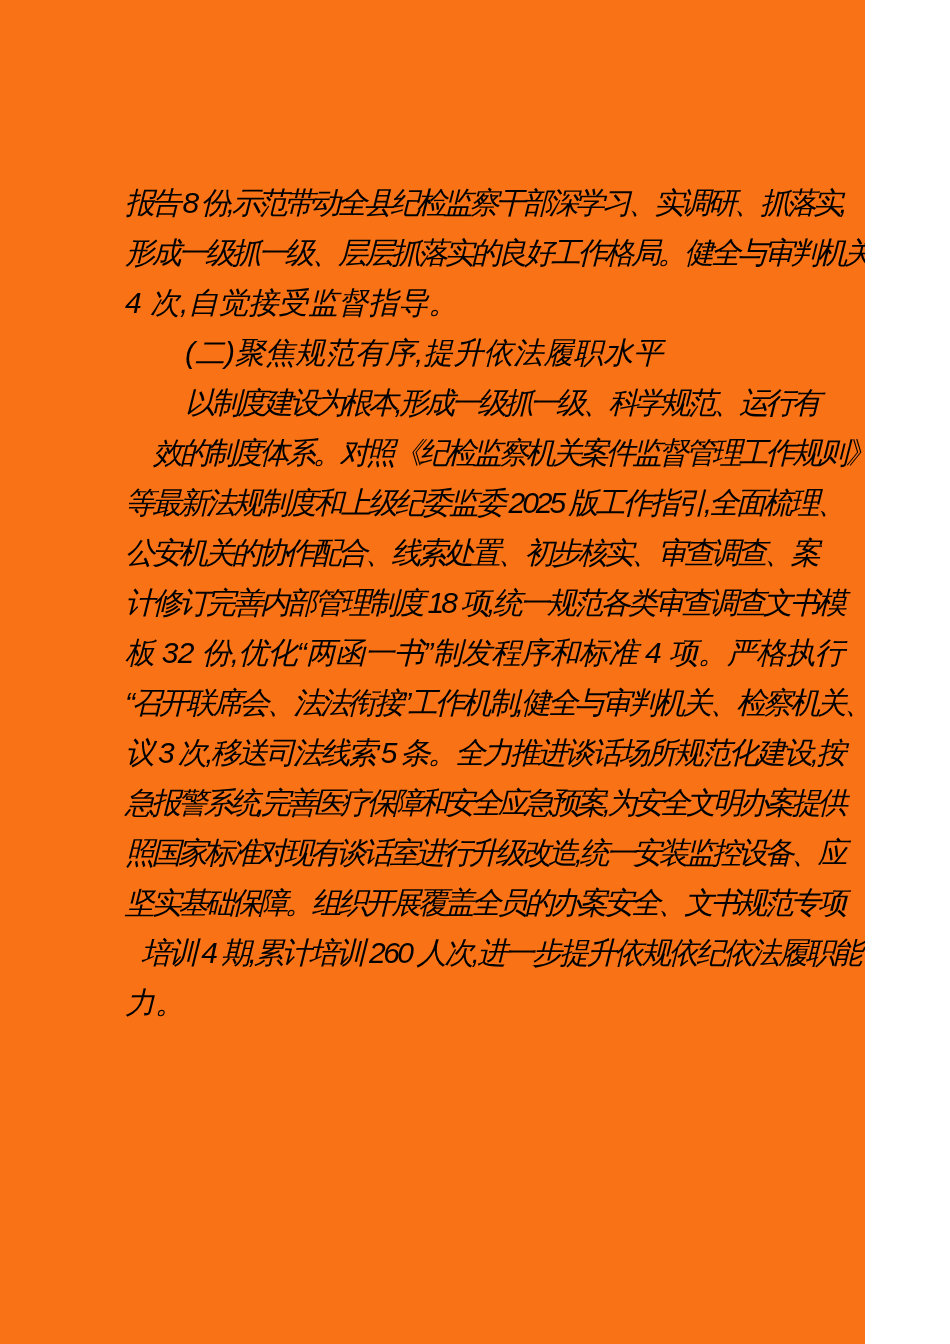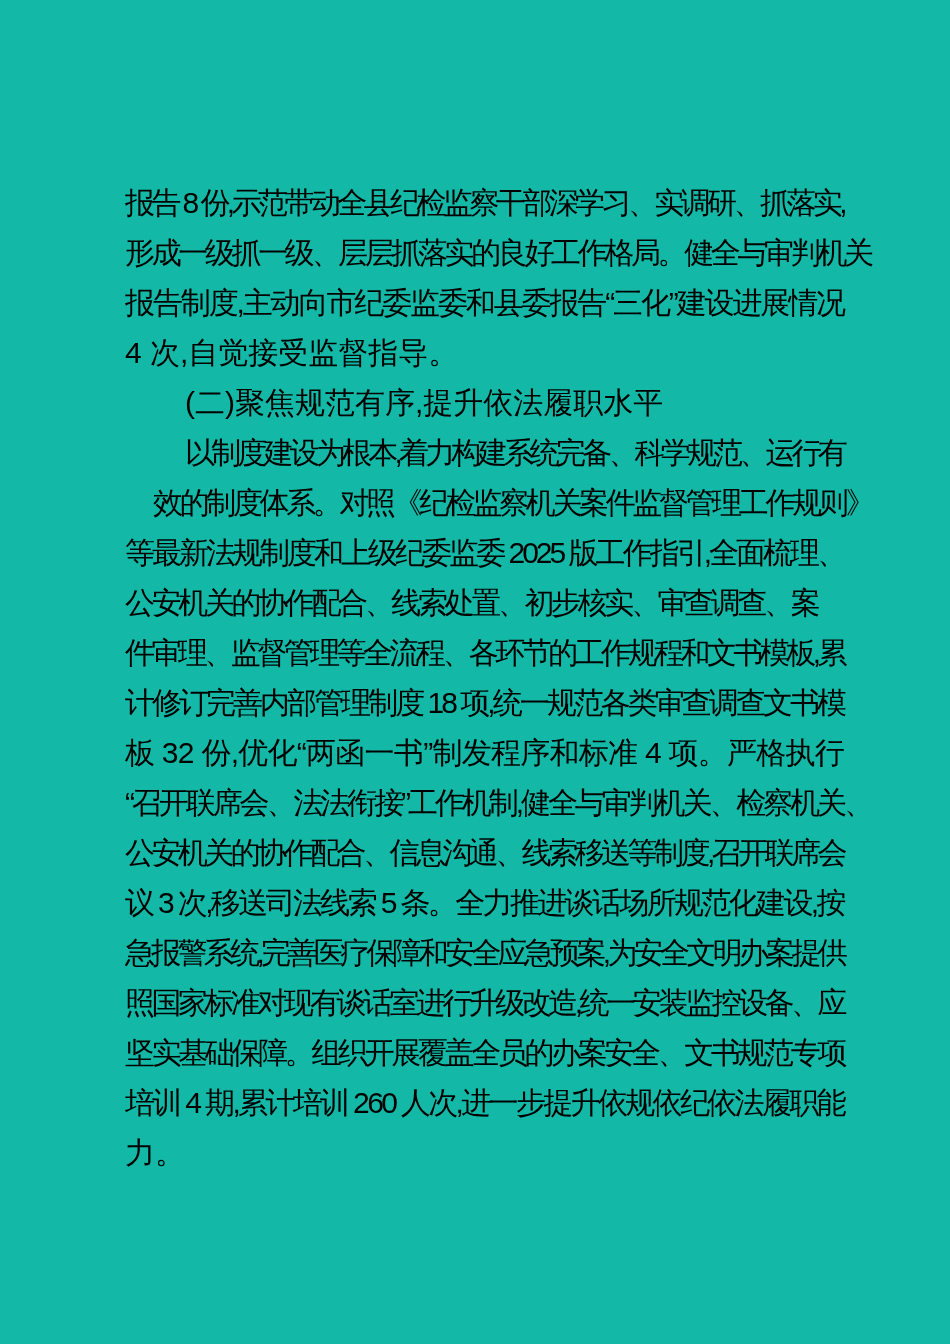--- a/index.html
+++ b/index.html
@@ -7,24 +7,25 @@
     padding: 0;
     background: #ffffff;
   }
   body {
     width: 950px;
     height: 1344px;
     font-family: "Liberation Sans", sans-serif;
   }
   .page {
     position: relative;
-    width: 950px;
+    width: 865px;
     height: 1344px;
-    background: #14b8a6;
+    background: #f97316;
     overflow: hidden;
+    font-style: italic;
   }
   .doc-body {
     position: absolute;
     left: 125px;
     top: 178px;
     width: 719px;
   }
   .line {
     height: 50px;
     line-height: 50px;
@@ -41,32 +42,29 @@
     white-space: nowrap;
   }
 </style>
 </head>
 <body>
 
 <div class="page">
   <div class="doc-body">
       <div class="line"><span class="line-text" style="letter-spacing: -3.58px;">报告 8 份,示范带动全县纪检监察干部深学习、实调研、抓落实,</span></div>
       <div class="line"><span class="line-text" style="letter-spacing: -3.37px;">形成一级抓一级、层层抓落实的良好工作格局。健全与审判机关</span></div>
-      <div class="line"><span class="line-text" style="letter-spacing: -2.12px;">报告制度,主动向市纪委监委和县委报告“三化”建设进展情况</span></div>
       <div class="line"><span class="line-text">4 次,自觉接受监督指导。</span></div>
       <div class="line indent"><span class="line-text">(二)聚焦规范有序,提升依法履职水平</span></div>
-      <div class="line indent"><span class="line-text" style="letter-spacing: -3.82px;">以制度建设为根本,着力构建系统完备、科学规范、运行有</span></div>
+      <div class="line indent"><span class="line-text" style="letter-spacing: -3.82px;">以制度建设为根本,形成一级抓一级、科学规范、运行有</span></div>
       <div class="line"><span class="line-text" style="letter-spacing: -3.37px; margin-left: 28px;">效的制度体系。对照《纪检监察机关案件监督管理工作规则》</span></div>
       <div class="line"><span class="line-text" style="letter-spacing: -2.99px;">等最新法规制度和上级纪委监委 2025 版工作指引,全面梳理、</span></div>
       <div class="line"><span class="line-text" style="letter-spacing: -3.37px;">公安机关的协作配合、线索处置、初步核实、审查调查、案</span></div>
-      <div class="line"><span class="line-text" style="letter-spacing: -3.55px;">件审理、监督管理等全流程、各环节的工作规程和文书模板,累</span></div>
       <div class="line"><span class="line-text" style="letter-spacing: -2.98px;">计修订完善内部管理制度 18 项,统一规范各类审查调查文书模</span></div>
       <div class="line"><span class="line-text" style="letter-spacing: -0.73px;">板 32 份,优化“两函一书”制发程序和标准 4 项。严格执行</span></div>
       <div class="line"><span class="line-text" style="letter-spacing: -3.08px;">“召开联席会、法法衔接”工作机制,健全与审判机关、检察机关、</span></div>
-      <div class="line"><span class="line-text" style="letter-spacing: -3.55px;">公安机关的协作配合、信息沟通、线索移送等制度,召开联席会</span></div>
       <div class="line"><span class="line-text" style="letter-spacing: -2.64px;">议 3 次,移送司法线索 5 条。全力推进谈话场所规范化建设,按</span></div>
       <div class="line"><span class="line-text" style="letter-spacing: -3.71px;">急报警系统,完善医疗保障和安全应急预案,为安全文明办案提供</span></div>
       <div class="line"><span class="line-text" style="letter-spacing: -3.55px;">照国家标准对现有谈话室进行升级改造,统一安装监控设备、应</span></div>
       <div class="line"><span class="line-text" style="letter-spacing: -3.37px;">坚实基础保障。组织开展覆盖全员的办案安全、文书规范专项</span></div>
-      <div class="line"><span class="line-text" style="letter-spacing: -2.66px;">培训 4 期,累计培训 260 人次,进一步提升依规依纪依法履职能</span></div>
+      <div class="line"><span class="line-text" style="letter-spacing: -2.66px; margin-left: 16px;">培训 4 期,累计培训 260 人次,进一步提升依规依纪依法履职能</span></div>
       <div class="line"><span class="line-text">力。</span></div>
     </div>
 </div>
 
 </body></html>

